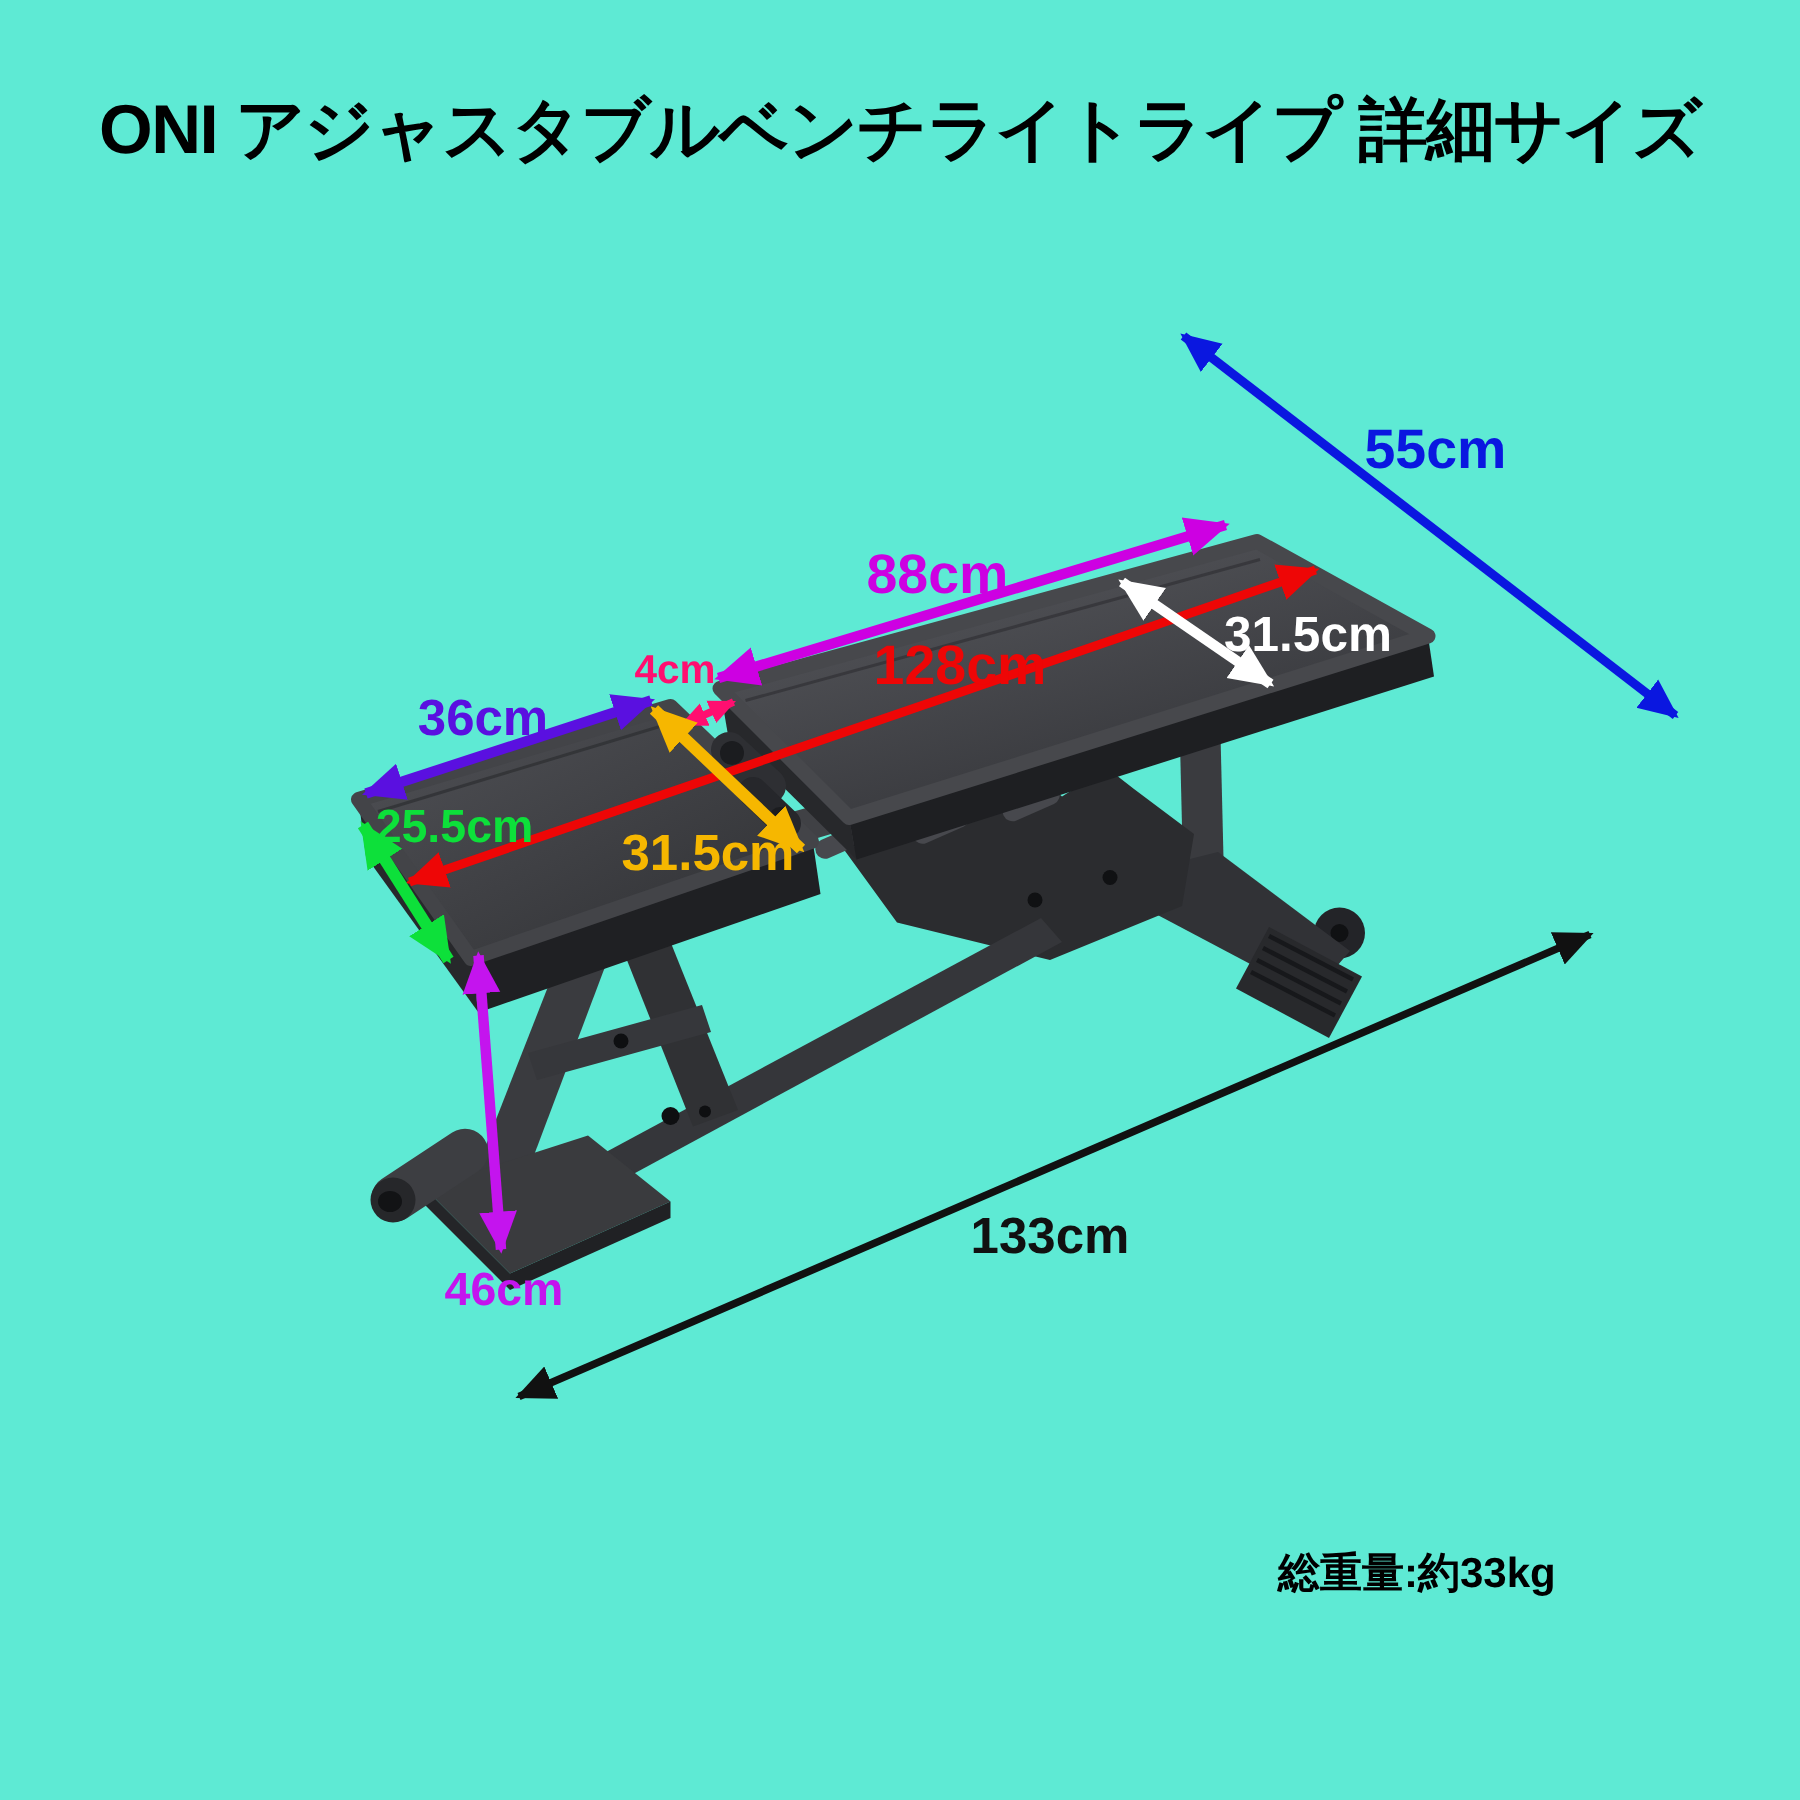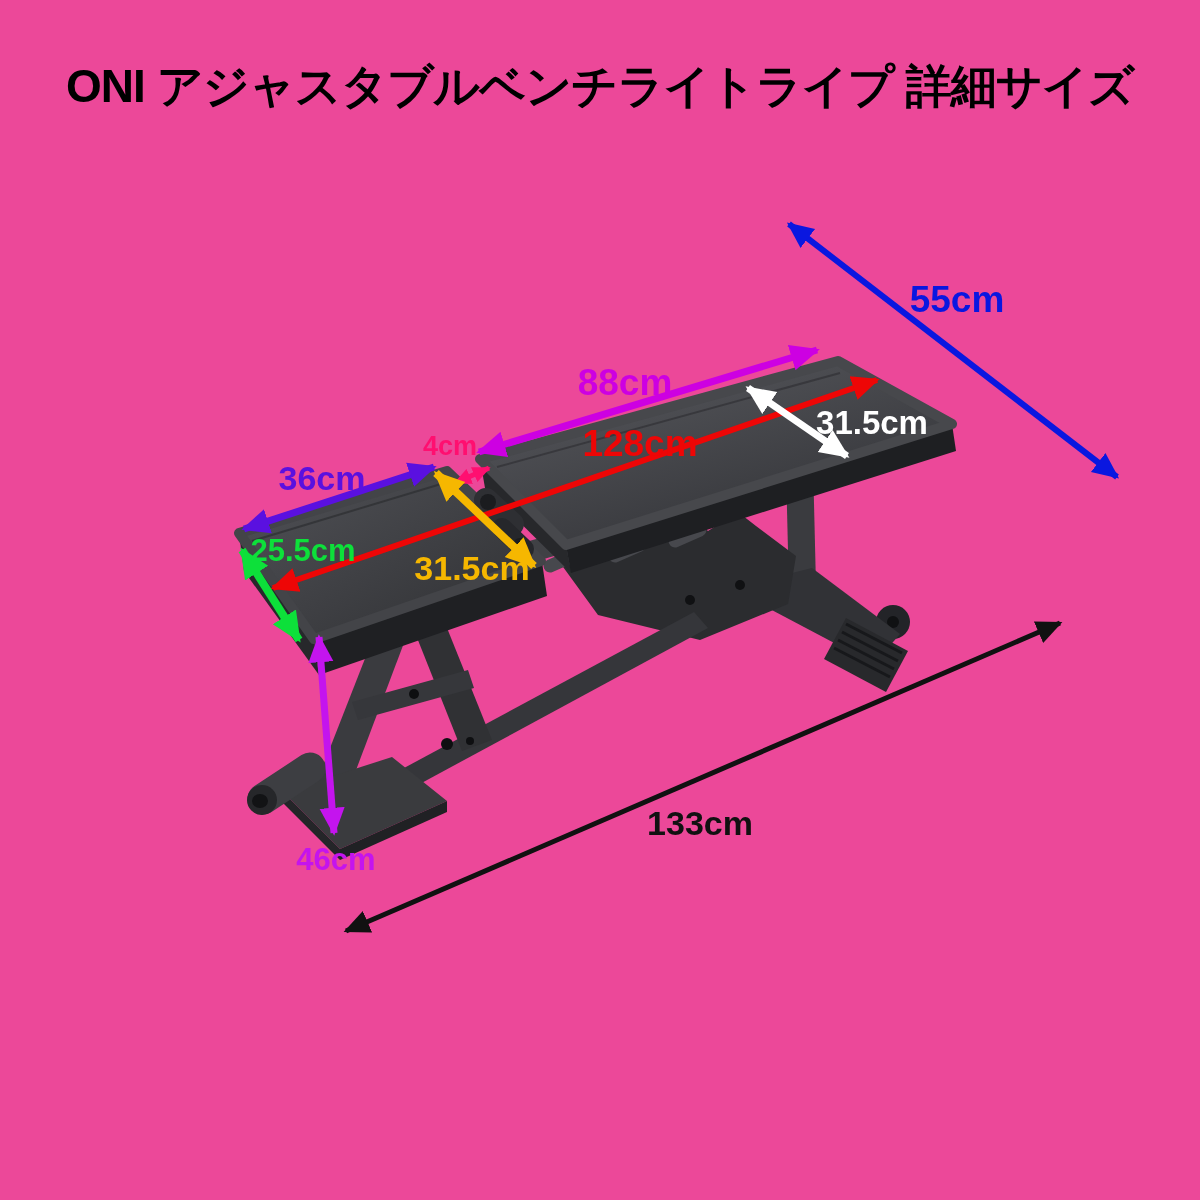--- a/index.html
+++ b/index.html
@@ -1,16 +1,16 @@
 <!DOCTYPE html>
 <html><head>
 <meta charset="utf-8">
 <style>
   html,body{margin:0;padding:0;background:#ffffff;}
-  #stage{position:relative;width:1200px;height:1200px;background:#ec4899;overflow:hidden;
+  #stage{position:relative;width:1200px;height:1200px;background:#5eead4;overflow:hidden;
          font-family:"Liberation Sans","DejaVu Sans",sans-serif;}
   #title{position:absolute;top:56px;left:0;width:1200px;text-align:center;
          font-size:46px;font-weight:bold;color:#000;letter-spacing:-1px;white-space:nowrap;}
   #weight{position:absolute;left:852px;top:1030px;font-size:28px;font-weight:bold;color:#000;}
   svg{position:absolute;left:0;top:0;}
   .dim{font-family:"Liberation Sans","DejaVu Sans",sans-serif;font-weight:bold;}
 </style>
 </head>
 <body>
 
@@ -136,13 +136,14 @@
       <text class="dim" x="872" y="434" font-size="33" fill="#ffffff">31.5cm</text>
       <text class="dim" x="450" y="455" font-size="27" fill="#ff0f70">4cm</text>
       <text class="dim" x="322" y="490" font-size="34" fill="#5a10e0">36cm</text>
       <text class="dim" x="303" y="561" font-size="31" fill="#0de03a">25.5cm</text>
       <text class="dim" x="472" y="580" font-size="34" fill="#f6b700">31.5cm</text>
       <text class="dim" x="336" y="870" font-size="31" fill="#c414ee">46cm</text>
       <text class="dim" x="700" y="835" font-size="34" fill="#111111">133cm</text>
     </g>
   </svg>
 
+  <div id="weight">総重量:約33kg</div>
 </div>
 
 </body></html>

